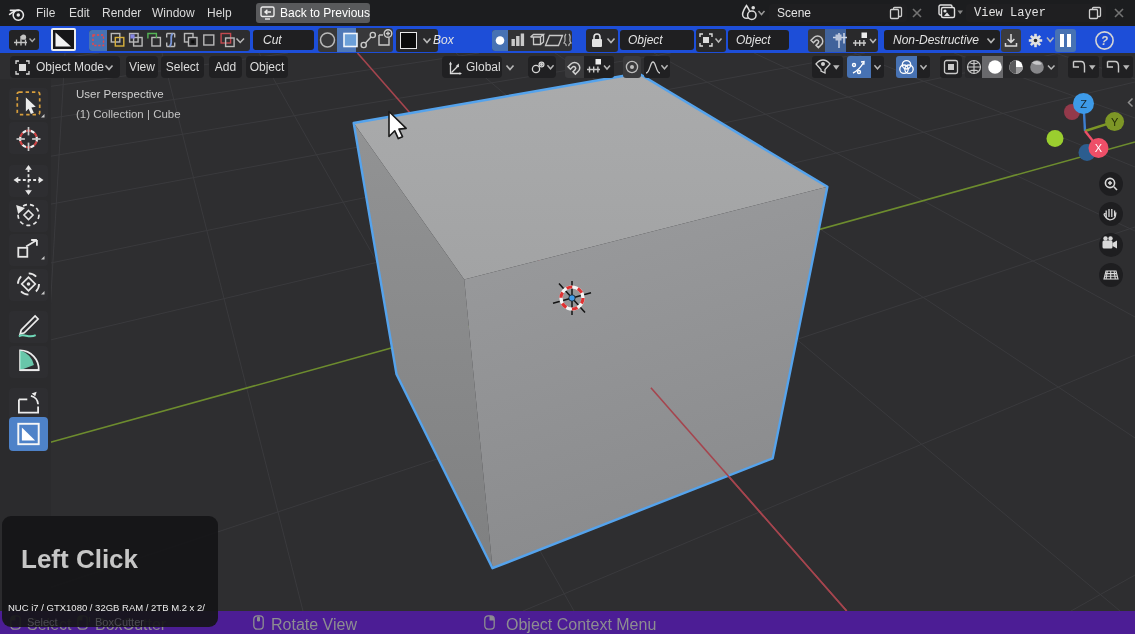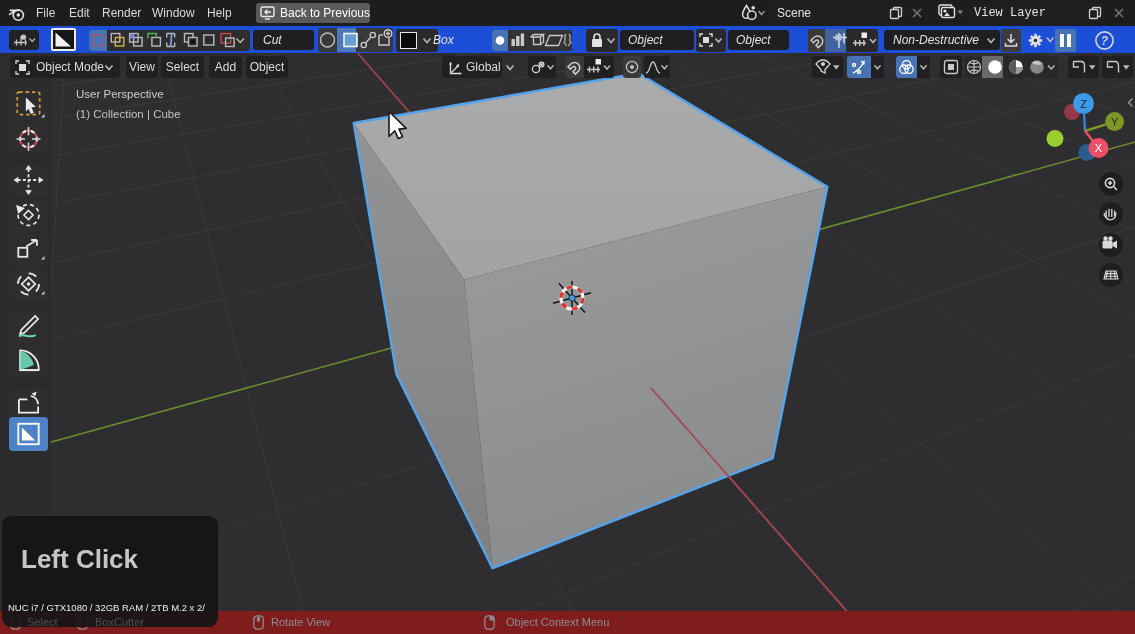--- a/index.html
+++ b/index.html
@@ -2,21 +2,21 @@
 <html><head>
 <meta charset="utf-8">
 <style>
   html,body{margin:0;padding:0;width:1135px;height:634px;overflow:hidden;background:#2e2e30;
     font-family:"Liberation Sans",sans-serif;-webkit-font-smoothing:antialiased;}
   .abs{position:absolute;}
   #vp{position:absolute;left:0;top:0;}
   #row1{position:absolute;left:0;top:0;width:1135px;height:26px;background:#1c1d1f;}
   #row2{position:absolute;left:0;top:26px;width:1135px;height:27px;background:#1d4ed8;font-style:italic;}
   #ltool{position:absolute;left:0;top:79px;width:51px;height:532px;background:#2b2b2d;}
-  #sbar{position:absolute;left:0;top:611px;width:1135px;height:23px;background:#7f1d1d;color:#8d8d91;font-size:11px;}
+  #sbar{position:absolute;left:0;top:611px;width:1135px;height:23px;background:#4c1d95;color:#8d8d91;font-size:16px;}
   .menu1{color:#dadada;font-size:12px;position:absolute;top:6px;}
   .well{position:absolute;background:#1f1f21;border-radius:3px;color:#e3e3e3;font-size:12px;}
   .btn3{position:absolute;background:#202022;border-radius:4px;color:#dcdcdc;font-size:12px;height:22px;line-height:22px;text-align:center;top:56px;}
   .tbtn{position:absolute;left:9px;width:39px;height:32px;background:#313134;border-radius:4px;opacity:0.55;}
 </style>
 </head>
 <body>
 
 <svg id="vp" width="1135" height="634" viewBox="0 0 1135 634">
   <defs>

